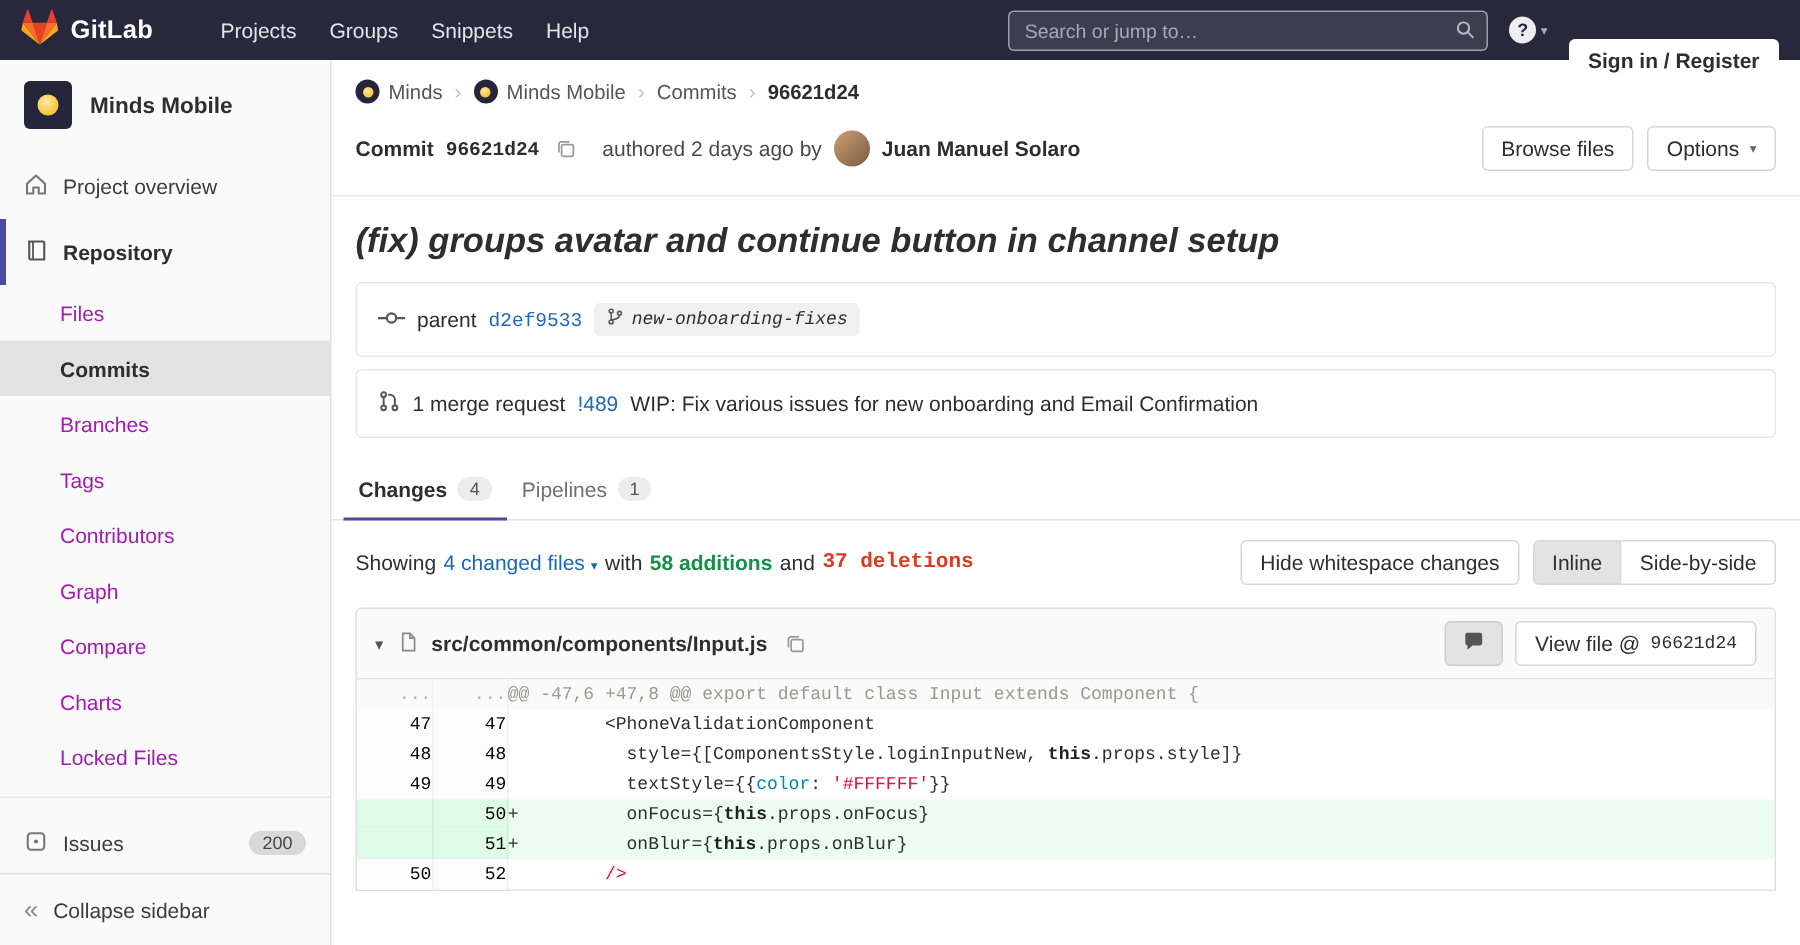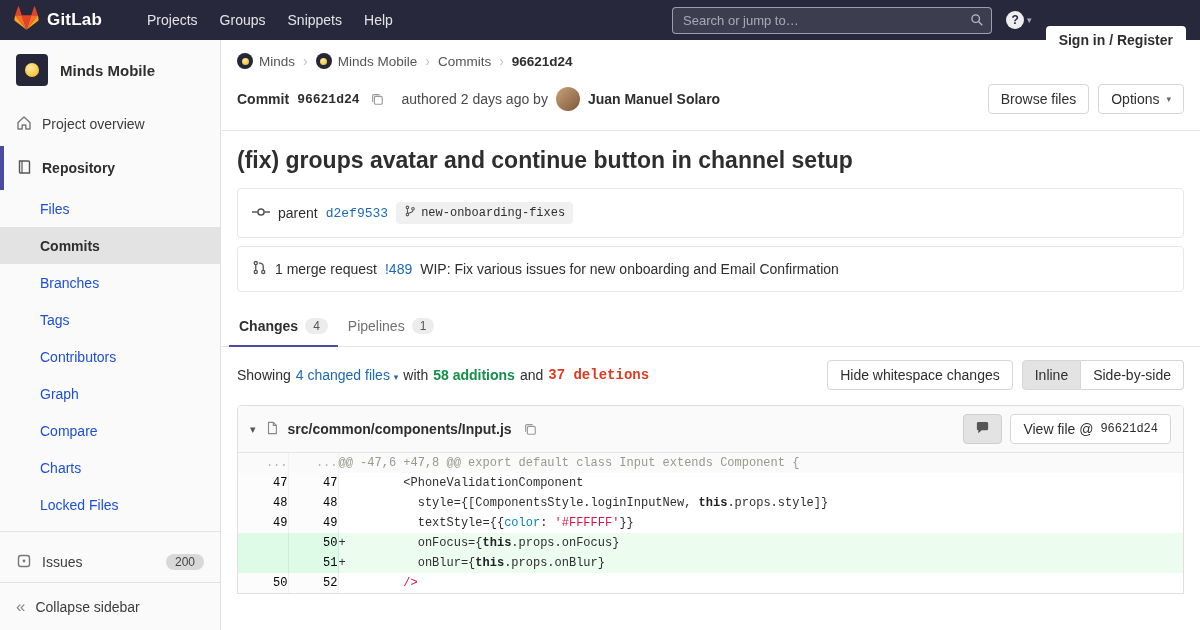--- a/index.html
+++ b/index.html
@@ -48,21 +48,21 @@
   .avatar-bulb .bulb { background:radial-gradient(circle at 40% 35%, #ffe9a8, #f2b705); border-radius:50%; }
   .av32 { width:32px; height:32px; border-radius:4px; }
   .av32 .bulb { width:14px; height:14px; }
   .av16 { width:16px; height:16px; border-radius:50%; }
   .av16 .bulb { width:7px; height:7px; }
   .project-name { font-size:15px; font-weight:700; }
   .snav { list-style:none; margin:6px 0 0; padding:0; }
   .snav-item { display:flex; align-items:center; gap:10px; height:44px; padding:0 16px; color:#3c3c3c; cursor:pointer; }
   .snav-item.active-top { border-left:4px solid #4b4ba3; padding-left:12px; font-weight:700; color:#2e2e2e; }
   .subnav { list-style:none; margin:0; padding:0; }
-  .subnav li { display:flex; align-items:center; height:37px; padding:0 16px 0 40px; color:#1d4ed8; cursor:pointer; }
+  .subnav li { display:flex; align-items:center; height:37px; padding:0 16px 0 40px; color:#a21caf; cursor:pointer; }
   .subnav li.active { background:#e3e3e3; font-weight:700; color:#2e2e2e; }
   .side-divider { border:none; border-top:1px solid #e5e5e5; margin:8px 0; }
   .count-badge { margin-left:auto; background:#d8d8d8; border-radius:10px; padding:1px 9px; font-size:12px; color:#444; }
   .collapse-bar { position:absolute; bottom:0; left:0; right:0; height:48px; border-top:1px solid #e1e1e1;
     display:flex; align-items:center; gap:10px; padding:0 16px; color:#3c3c3c; cursor:pointer; background:#fafafa; }
   .dbl-chevron { color:#888; font-size:17px; line-height:1; }
 
   
   .content { flex:1; overflow:hidden; }
   .breadcrumbs { display:flex; align-items:center; gap:8px; padding:13px 16px 9px; color:#555; font-size:13.5px; }
@@ -75,28 +75,28 @@
   .commit-sha { font-family:"Liberation Mono","DejaVu Sans Mono",monospace; font-size:13px; font-weight:700; }
   .icon-btn { background:none; border:none; padding:2px; cursor:pointer; display:inline-flex; align-items:center; }
   .authored { color:#4a4a4a; margin-left:8px; }
   .user-avatar { width:24px; height:24px; border-radius:50%; background:linear-gradient(135deg,#c9a179,#7d5a3c); }
   .author-name { font-weight:700; color:#2e2e2e; text-decoration:none; }
   .meta-actions { margin-left:auto; display:flex; gap:9px; }
   .btn { display:inline-flex; align-items:center; gap:7px; background:#fff; border:1px solid #d6d6d6;
     border-radius:4px; padding:6px 12px; font-size:14px; color:#2e2e2e; cursor:pointer; font-family:inherit; white-space:nowrap; }
   .btn .caret-d { font-size:9px; color:#666; }
 
-  .commit-title { font-size:23px; font-weight:700; margin:16px 16px 14px; color:#2e2e2e; }
+  .commit-title { font-size:23px; font-weight:700; margin:16px 16px 14px; color:#2e2e2e;font-style:italic; }
 
   .info-box { margin:0 16px 8px; border:1px solid #e7e7e7; border-radius:4px; padding:13px 14px;
     display:flex; align-items:center; gap:8px; }
   .link { color:#1b69b6; text-decoration:none; }
   .sha-link { font-family:"Liberation Mono","DejaVu Sans Mono",monospace; font-size:13px; }
   .branch-pill { display:inline-flex; align-items:center; gap:5px; background:#f0f0f0; border-radius:4px;
-    padding:3px 8px; font-family:"Liberation Mono","DejaVu Sans Mono",monospace; font-size:12px; color:#2e2e2e; }
+    padding:3px 8px; font-family:"Liberation Mono","DejaVu Sans Mono",monospace; font-size:12px; color:#2e2e2e;font-style:italic; }
 
   .tabs { display:flex; border-bottom:1px solid #e5e5e5; padding:0 8px; margin-top:14px; }
   .tab { display:flex; align-items:center; gap:7px; padding:12px 10px 11px; color:#707070; cursor:pointer;
     border-bottom:2px solid transparent; margin-bottom:-1px; }
   .tab.active { color:#2e2e2e; font-weight:700; border-bottom-color:#4b4ba3; }
   .pill { background:#ececec; border-radius:10px; padding:1px 8px; font-size:12px; color:#555; font-weight:400; }
 
   .diff-toolbar { display:flex; align-items:center; gap:5px; padding:13px 16px 12px; }
   .green { color:#168f48; font-weight:700; }
   .red { color:#db3b21; font-weight:700;font-family:Liberation Mono, monospace; }

